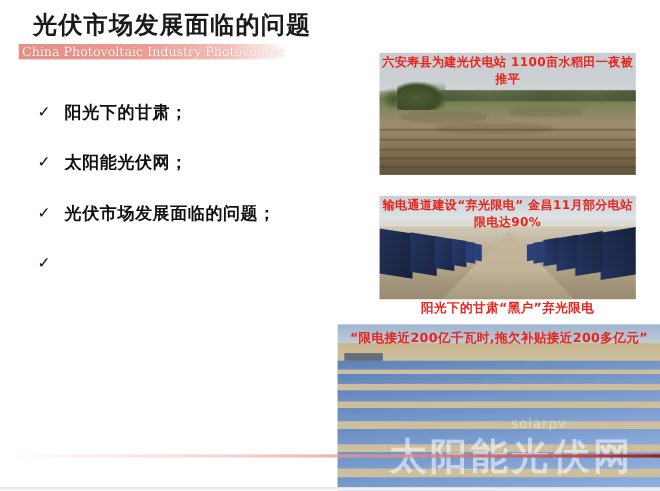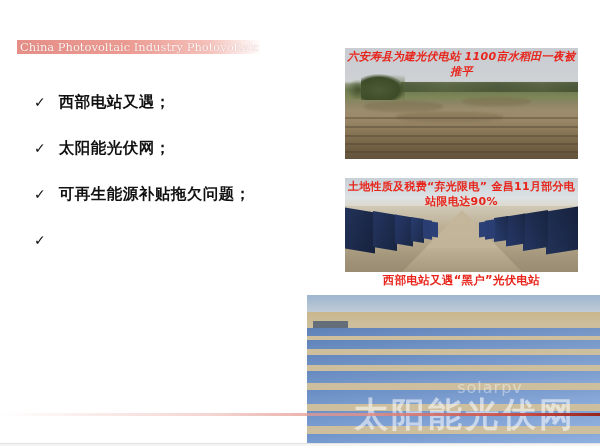--- a/index.html
+++ b/index.html
@@ -114,31 +114,31 @@
   #photo3 .pgap { position:absolute; left:-4%; width:108%; background:#cdbf9e; }
   .wm {
     position:absolute; left:330px; top:392px; width:270px; height:46px;
     display:flex; align-items:center; justify-content:center;
     font-size:34px; font-weight:bold; letter-spacing:3px;
     color:rgba(255,255,255,.55); white-space:nowrap; pointer-events:none;
     font-family:"DejaVu Sans","Liberation Sans",sans-serif;
   }
   .wm-small {
     position:absolute; left:390px; top:378px; width:200px;
-    text-align:center; font-size:16px; color:rgba(255,255,255,.4);
+    text-align:center; font-size:12px; color:rgba(255,255,255,.4);
     letter-spacing:1px; white-space:nowrap; pointer-events:none;
   }
 
   
   .cap {
     position:absolute; color:#e8251c; font-weight:bold;
     text-align:center; line-height:1.32; letter-spacing:.3px;
     font-family:"DejaVu Sans","Liberation Sans",sans-serif;
   }
-  #cap1 { left:347px; top:50px; width:229px; font-size:11px;font-style:italic; }
+  #cap1 { left:347px; top:50px; width:229px; font-size:11px; }
   #cap2 { left:347px; top:180px; width:229px; font-size:11px; }
   #cap3 { left:345px; top:273px; width:233px; font-size:11.5px; }
   #cap4 { left:309px; top:300px; width:289px; font-size:11.5px; }
 
   
   .baseline {
     position:absolute; left:0; right:0; top:413px; height:3px;
     background:linear-gradient(to right,
       rgba(255,255,255,0) 0%, rgba(243,214,210,.35) 12%,
       rgba(236,186,180,.6) 35%, rgba(226,140,132,.85) 62%,
@@ -147,35 +147,36 @@
   .bottombar {
     position:absolute; left:0; right:0; bottom:0; height:3px;
     background:#f4f4f4; border-top:1px solid #e2e2e2;
   }
 </style>
 </head>
 <body>
 
 <div class="slide">
 
+  <div class="title">光伏市场发展面临的问题</div>
   <div class="subtitle-band"></div>
   <div class="subtitle-text">China Photovoltaic Industry Photovoltaic</div>
 
   <div class="bullets">
     <div class="bullet">
       <span class="check">✓</span>
-      <span class="btext">西部电站又遇；</span>
+      <span class="btext">阳光下的甘肃；</span>
     </div>
     <div class="bullet">
       <span class="check">✓</span>
       <span class="btext">太阳能光伏网；</span>
     </div>
     <div class="bullet">
       <span class="check">✓</span>
-      <span class="btext">可再生能源补贴拖欠问题；</span>
+      <span class="btext">光伏市场发展面临的问题；</span>
     </div>
     <div class="bullet">
       <span class="check">✓</span>
     </div>
   </div>
 
   <div class="photo" id="photo1">
     <div class="treeline"></div>
     <div class="tree"></div>
     <div class="tree2"></div>
@@ -202,42 +203,43 @@
     <div class="panelL" style="left:78px; top:45%; width:9px; height:20%; transform:skewY(9deg); background:#2a3e74;"></div>
     <div class="panelL" style="left:86px; top:47%; width:7px; height:16%; transform:skewY(9deg); background:#2c4078;"></div>
 
     <div class="panelR" style="right:0px;  top:33%; width:32px;height:46%; transform:skewY(-9deg); background:linear-gradient(70deg,#223259,#16213c);"></div>
     <div class="panelR" style="right:30px; top:36%; width:25px;height:39%; transform:skewY(-9deg); background:linear-gradient(70deg,#243560,#182440);"></div>
     <div class="panelR" style="right:53px; top:39%; width:19px;height:32%; transform:skewY(-9deg); background:linear-gradient(70deg,#26386a,#1a2745);"></div>
     <div class="panelR" style="right:70px; top:42%; width:14px;height:26%; transform:skewY(-9deg); background:linear-gradient(70deg,#283c70,#1c2a4a);"></div>
     <div class="panelR" style="right:83px; top:45%; width:10px;height:20%; transform:skewY(-9deg); background:#2a3e74;"></div>
     <div class="panelR" style="right:92px; top:47%; width:7px; height:16%; transform:skewY(-9deg); background:#2c4078;"></div>
   </div>
-  <div class="cap" id="cap2">土地性质及税费“弃光限电” 金昌11月部分电站限电达90%</div>
-
-  <div class="cap" id="cap3">西部电站又遇“黑户”光伏电站</div>
+  <div class="cap" id="cap2">输电通道建设“弃光限电” 金昌11月部分电站限电达90%</div>
+
+  <div class="cap" id="cap3">阳光下的甘肃“黑户”弃光限电</div>
 
   <div class="photo" id="photo3">
     <div class="sky3"></div>
     <div class="desert3"></div>
     <div class="pgap" style="top:19%;height:3%;"></div>
     <div class="prow" style="top:22%;height:5%; background:linear-gradient(175deg,#5d80b6,#7b9bca);"></div>
     <div class="pgap" style="top:27%;height:3%;"></div>
     <div class="prow" style="top:30%;height:6%; background:linear-gradient(175deg,#5f83ba,#80a0ce);"></div>
     <div class="pgap" style="top:36%;height:3.5%;"></div>
     <div class="prow" style="top:39.5%;height:7%; background:linear-gradient(175deg,#6286bd,#84a4d2);"></div>
     <div class="pgap" style="top:46.5%;height:4%;"></div>
     <div class="prow" style="top:50.5%;height:8%; background:linear-gradient(175deg,#6589c0,#88a8d6);"></div>
     <div class="pgap" style="top:58.5%;height:4.5%;"></div>
     <div class="prow" style="top:63%;height:9%; background:linear-gradient(175deg,#688cc3,#8cacda);"></div>
     <div class="pgap" style="top:72%;height:5%;"></div>
     <div class="prow" style="top:77%;height:10%; background:linear-gradient(175deg,#6b8fc6,#90b0de);"></div>
     <div class="pgap" style="top:87%;height:5%;"></div>
     <div class="prow" style="top:92%;height:8%; background:linear-gradient(175deg,#6e92c9,#94b4e2);"></div>
     <div style="position:absolute;left:2%;top:17%;width:12%;height:5%;background:#4a5a70;opacity:.8;"></div>
   </div>
+  <div class="cap" id="cap4">“限电接近200亿千瓦时,拖欠补贴接近200多亿元”</div>
 
   <div class="wm-small">solarpv</div>
   <div class="wm">太阳能光伏网</div>
 
   <div class="baseline"></div>
   <div class="bottombar"></div>
 </div>
 
 </body></html>

